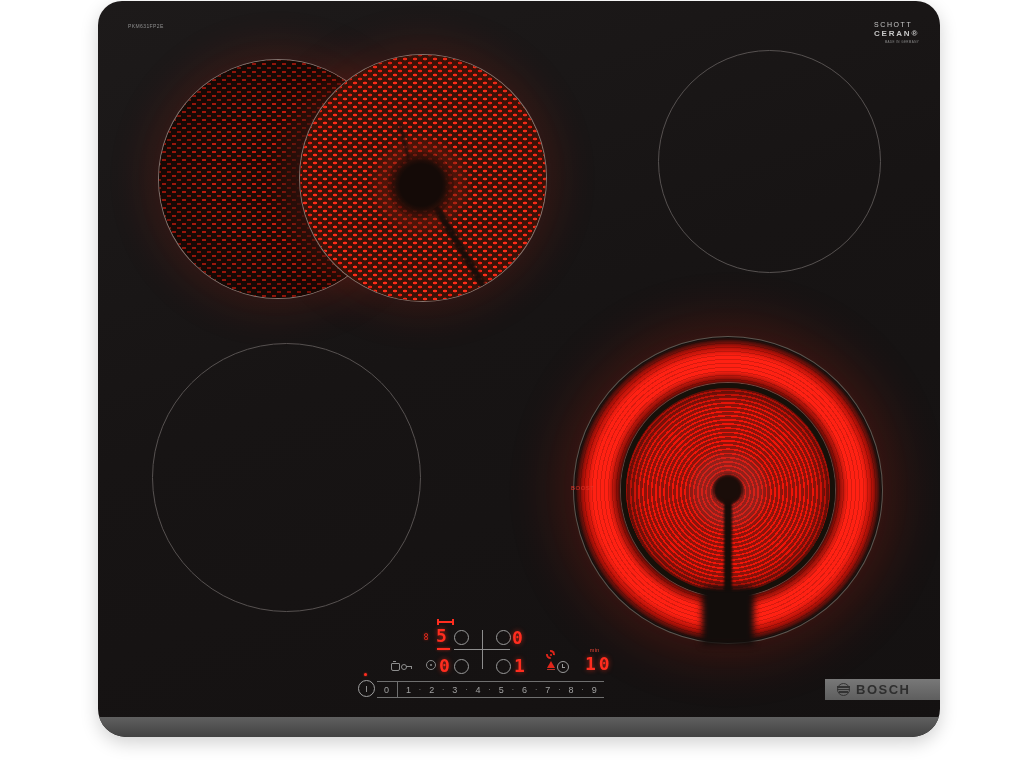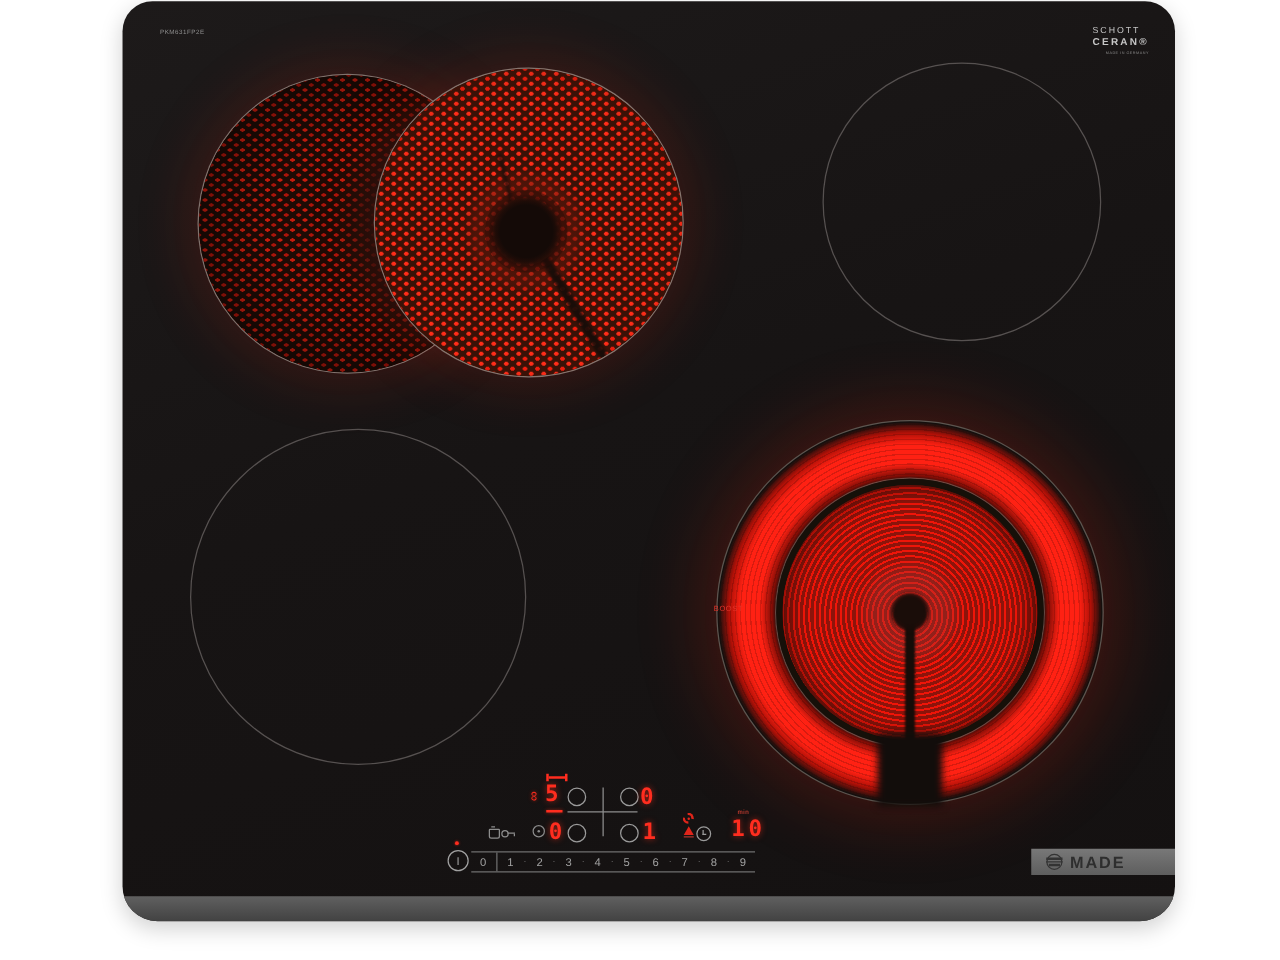--- a/index.html
+++ b/index.html
@@ -258,17 +258,17 @@
     <span class="dot">·</span>
     <span class="num">9</span>
   </div>
 
   <div class="boschbar">
     <span class="bosch-sym">
       <i class="w"></i>
         <i class="w"></i>
         <i></i>
     </span>
-    <span class="bosch-text">MADE</span>
+    <span class="bosch-text">BOSCH</span>
   </div>
 
   <div class="trim"></div>
 </div>
 
 </body></html>

